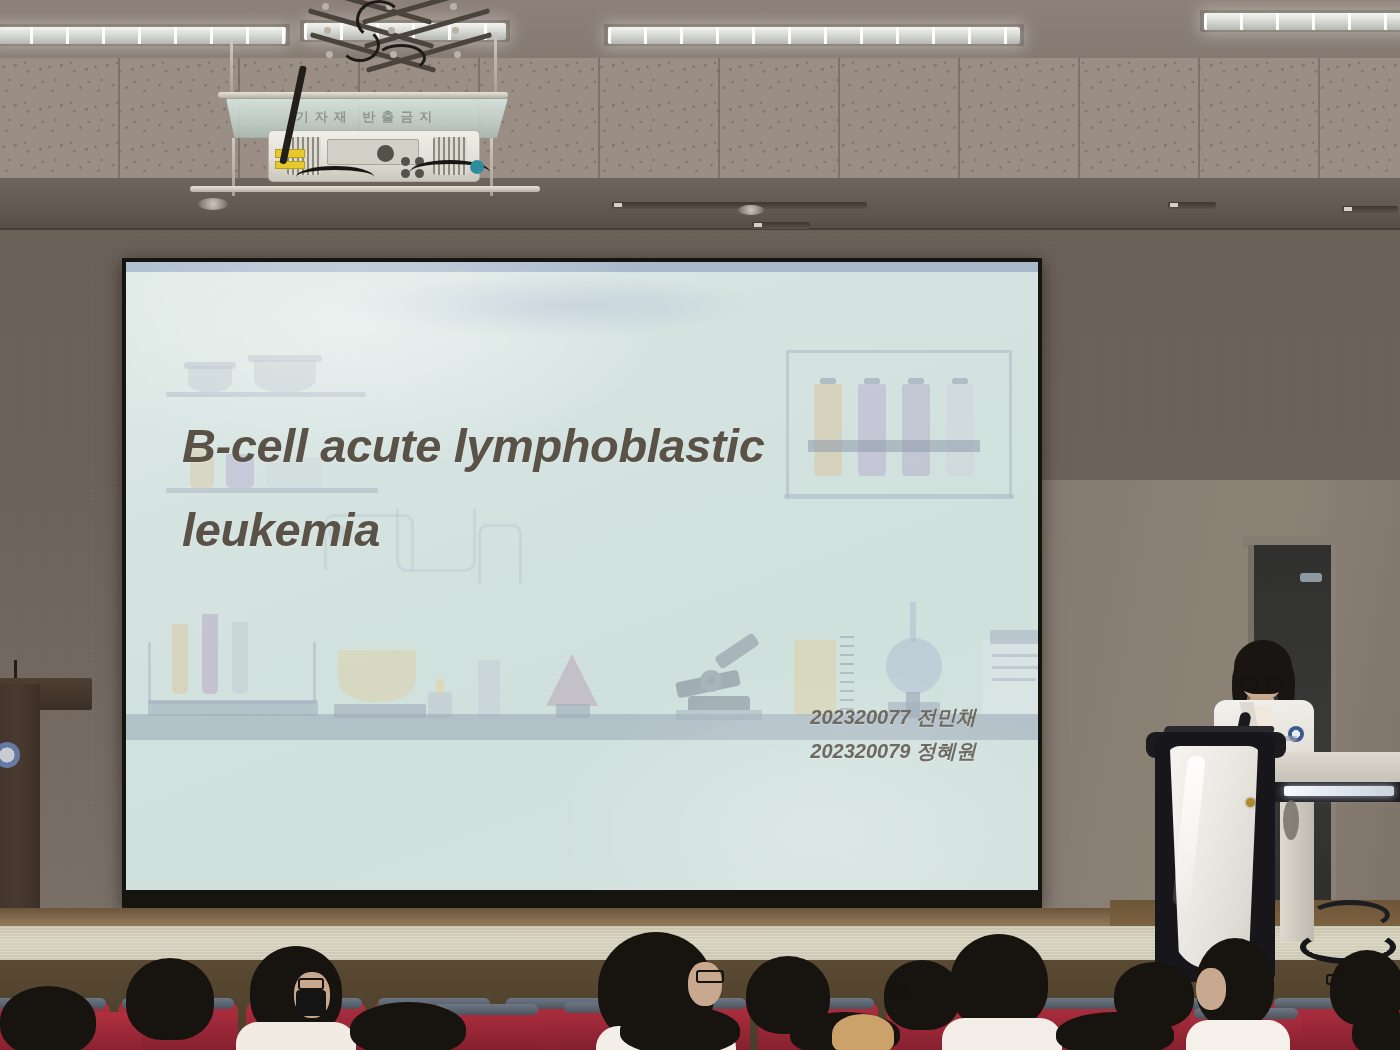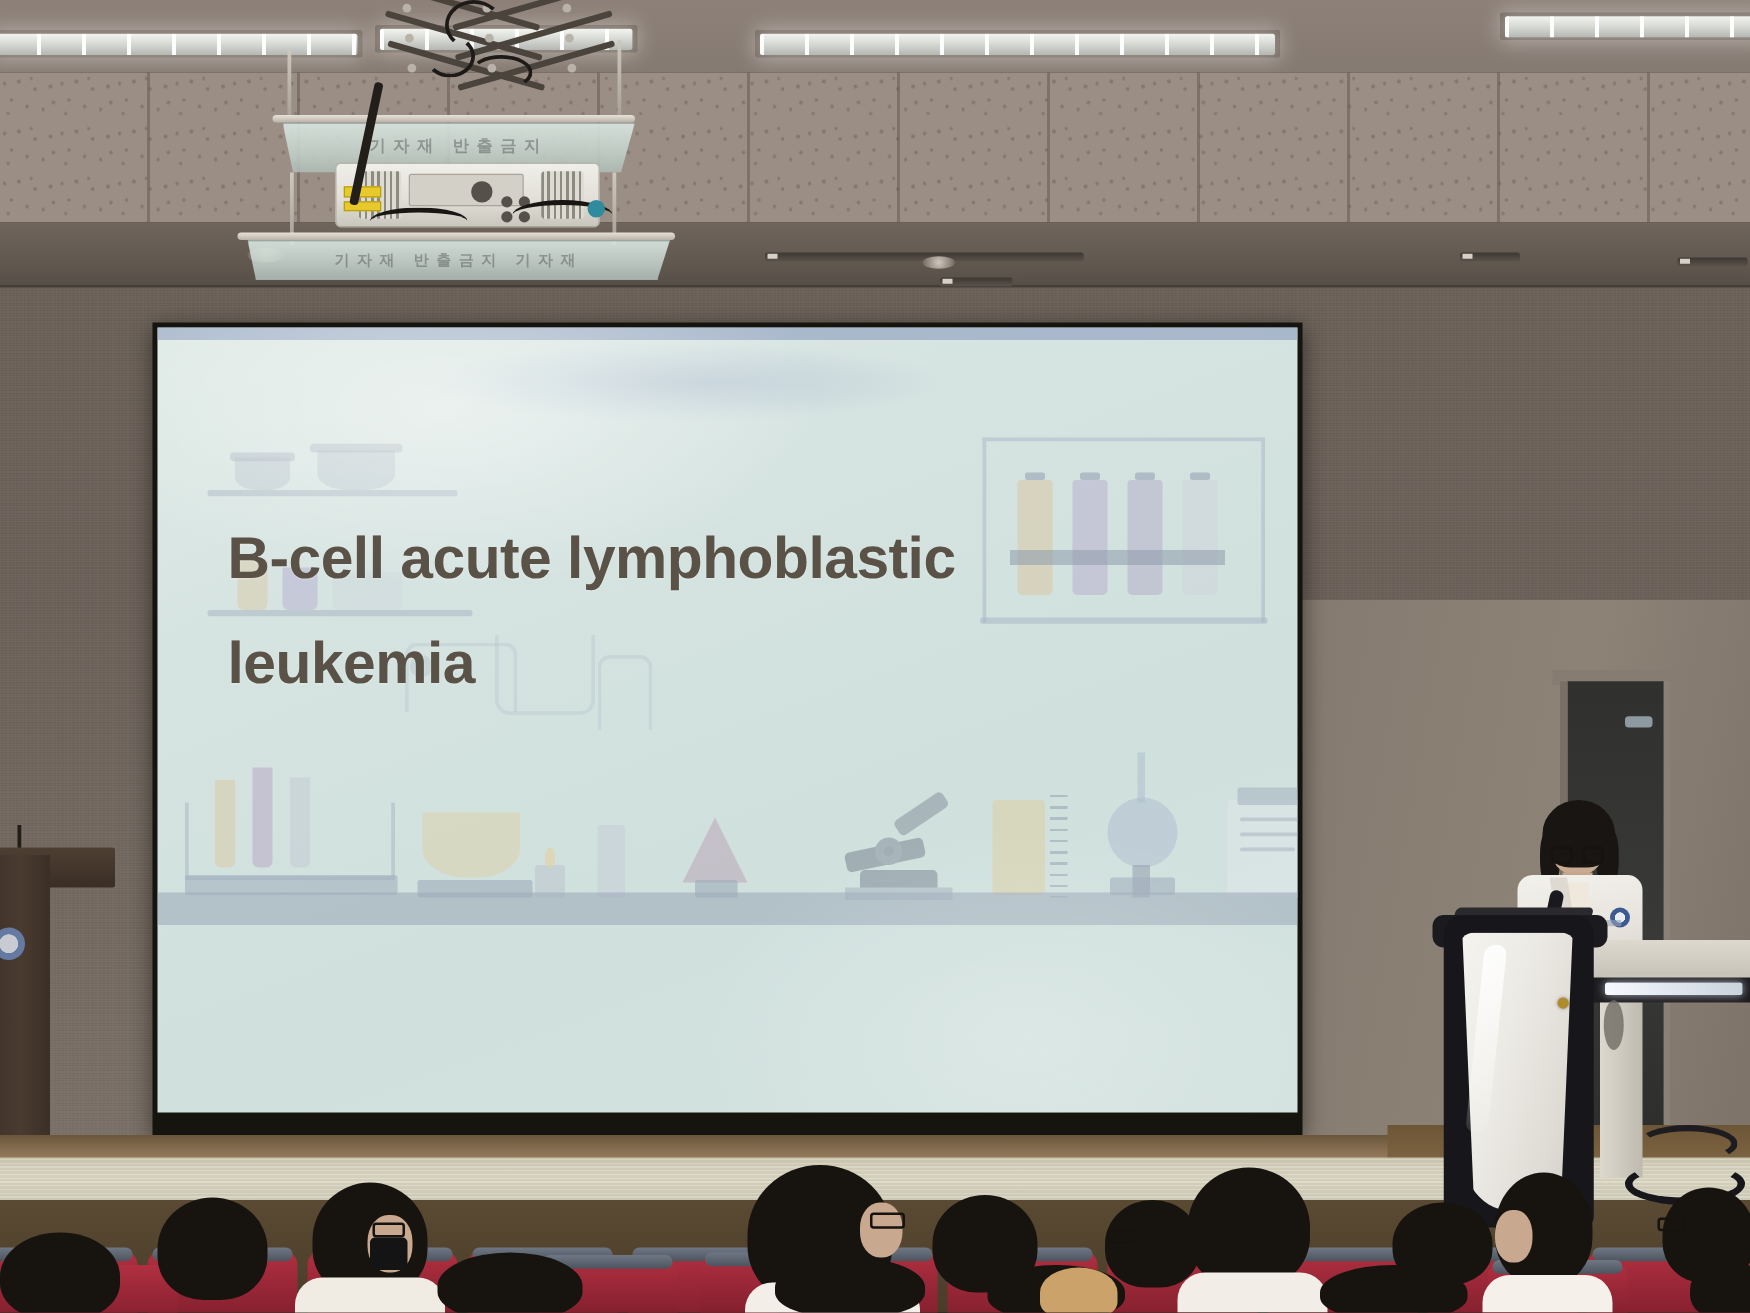--- a/index.html
+++ b/index.html
@@ -88,21 +88,21 @@
     background:#e8c92c; border:1px solid #b79f16; }
   .pj-label2{ position:absolute; left:6px; top:30px; width:30px; height:8px;
     background:#e8c92c; border:1px solid #b79f16; }
   .pj-arm{ position:absolute; left:300px; top:66px; width:7px; height:100px;
     background:#221f1b; transform:rotate(12deg); transform-origin:top center; border-radius:3px; }
   .wire{ position:absolute; border-top:4px solid #181613; border-radius:50%; }
   .wire-grey{ position:absolute; border-top:4px solid #b8b2a8; border-radius:50%; }
 
   
   .screen-frame{ position:absolute; left:122px; top:258px; width:920px; height:650px;
-    background:#16140f; padding:4px 4px 18px 4px; box-shadow:0 4px 18px rgba(0,0,0,.5); }
+    background:#16140f; padding:4px 4px 18px 4px; box-shadow:0 4px 18px rgba(0,0,0,.5);font-style:italic; }
   .screen-inner{ position:relative; width:100%; height:100%; overflow:hidden;
     background:linear-gradient(160deg,#dfeae6 0%,#d6e4e1 28%,#cfe0dd 62%,#d3e2df 100%); }
   .slide-topband{ position:absolute; left:0; top:0; width:100%; height:10px;
     background:#9aa9c4; opacity:.75; }
   .proj-glow{ position:absolute; left:-10%; top:-14%; width:70%; height:48%;
     background:radial-gradient(ellipse at center, rgba(255,255,255,.45), rgba(255,255,255,0) 68%); }
   .proj-glow2{ position:absolute; right:-6%; bottom:-18%; width:60%; height:55%;
     background:radial-gradient(ellipse at center, rgba(255,255,255,.22), rgba(255,255,255,0) 70%); }
   .hotspot{ position:absolute; left:24%; top:2%; width:46%; height:10%;
     background:radial-gradient(ellipse at center, rgba(176,190,210,.55), rgba(176,190,210,0) 72%); }
@@ -343,24 +343,20 @@
   </div>
   <div class="pj-arm"></div>
 
   <div class="wire" style="left:296px;top:166px;width:78px;height:22px;border-color:#181613 transparent transparent transparent;"></div>
   <div class="wire" style="left:350px;top:168px;width:110px;height:26px;border-color:transparent transparent #181613 transparent;"></div>
   <div class="wire" style="left:410px;top:160px;width:80px;height:24px;border-color:#181613 transparent transparent transparent;"></div>
   <div class="wire-grey" style="left:250px;top:172px;width:70px;height:22px;border-color:transparent transparent #b8b2a8 transparent;"></div>
   <div class="pj-knob" style="left:470px;top:160px;width:14px;height:14px;background:#2f8c9e;"></div>
 
   <div class="rail" style="left:190px;top:186px;width:350px;"></div>
-  <div class="glass-shelf" style="left:198px;top:192px;width:338px;height:32px;
-       clip-path:polygon(0 0,100% 0,97% 100%,2% 100%);">
-    <div class="shelf-text" style="top:7px;font-size:12px;">기자재 반출금지 기자재</div>
-  </div>
 
   <div class="screen-frame">
     <div class="screen-inner">
       <div class="slide-topband"></div>
       <div class="hotspot"></div>
 
       <div class="shelf-line" style="left:40px;top:130px;width:200px;"></div>
       <div class="bowl" style="left:62px;top:104px;width:44px;height:26px;"></div>
       <div class="bowl-rim" style="left:58px;top:100px;width:52px;"></div>
       <div class="bowl" style="left:128px;top:98px;width:62px;height:32px;"></div>
@@ -437,20 +433,24 @@
 
       <div class="bench" style="top:452px;"></div>
 
       <div class="proj-glow"></div>
       <div class="proj-glow2"></div>
 
       <div class="slide-title">
         <div>B-cell acute lymphoblastic leukemia</div>
       </div>
 
+      <div class="slide-authors">
+        <div>202320077 전민채</div>
+        <div>202320079 정혜원</div>
+      </div>
     </div>
   </div>
 
   <div class="door-header"></div>
   <div class="doorway"></div>
   <div class="door-handle"></div>
 
   <div class="lectern-l-mic"></div>
   <div class="lectern-l-top"></div>
   <div class="lectern-l"></div>

